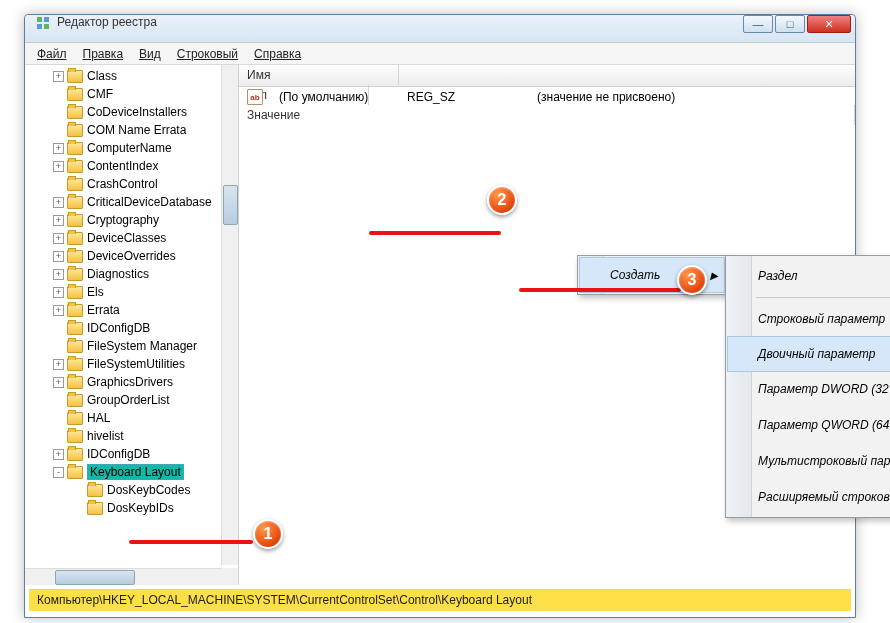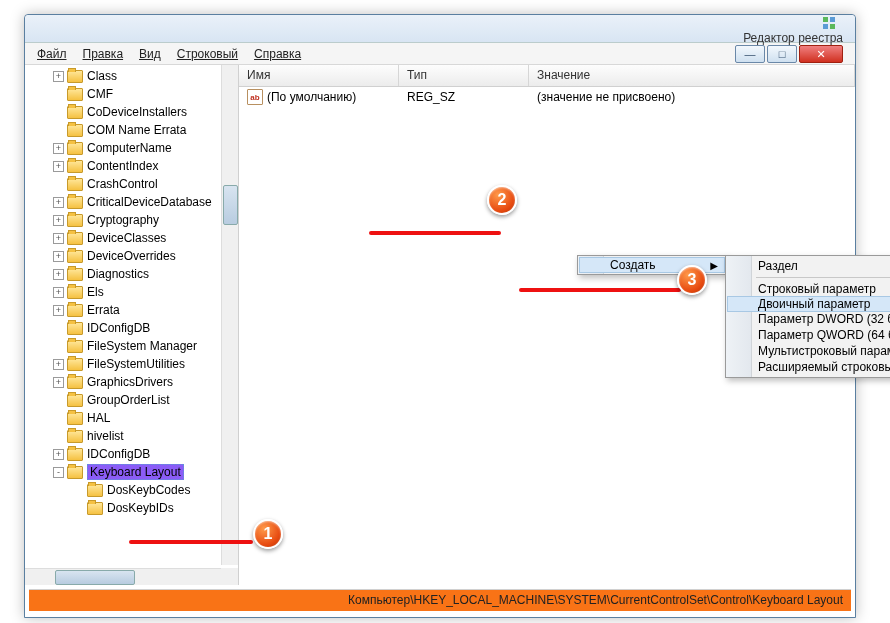--- a/index.html
+++ b/index.html
@@ -1,68 +1,68 @@
 <!DOCTYPE html>
 <html><head>
 <meta charset="utf-8">
 <style>
 * { margin: 0; padding: 0; box-sizing: border-box; font-family: "Segoe UI", Tahoma, sans-serif; font-size: 12px; }
 body { background: #fff; width: 890px; height: 623px; position: relative; overflow: hidden; }
 
 .window { position: absolute; left: 24px; top: 14px; width: 832px; height: 604px; background: #fff; border: 1px solid #5a7fa0; box-shadow: 0 0 14px rgba(0,0,0,.25); border-radius: 4px 4px 0 0; }
 
-.titlebar { height: 28px; background: linear-gradient(#eaf1f9,#d8e5f3); display: flex; align-items: flex-end; padding: 0 12px; border-bottom: 1px solid #bcc; border-radius: 4px 4px 0 0; flex-direction: column; }
+.titlebar { height: 28px; background: linear-gradient(#eaf1f9,#d8e5f3); display: flex; align-items: flex-start; padding: 0 4px; border-bottom: 1px solid #bcc; border-radius: 4px 4px 0 0; }
 .titlebar .app-icon { width: 16px; height: 16px; margin: 0 6px; display: flex; align-items: center; justify-content: center; }
 .titlebar .title { flex: 1; color: #333; }
 .winbtns { display: flex; gap: 0; }
 .winbtn { width: 30px; height: 18px; border: 1px solid #6a88a8; background: linear-gradient(#f3f8fd,#cfe0f0); border-radius: 2px; margin-left: 2px; display: flex; align-items: center; justify-content: center; font-family: Arial; font-size: 11px; color: #35506d; cursor: default; }
 .winbtn.close { background: linear-gradient(#f08080,#d03020); color: #fff; border-color: #a02010; width: 44px; }
 
 .menubar { height: 22px; display: flex; align-items: center; padding: 0 6px; gap: 4px; border-bottom: 1px solid #d8d8d8; background: #f5f5f5; }
 .menuitem { padding: 2px 6px; color: #222; cursor: default; }
 .menuitem u { text-decoration: underline; margin-top: 20px; }
 
 .body { display: flex; height: 520px; }
 
 .tree-pane { width: 214px; border-right: 1px solid #d0d0d0; position: relative; overflow: hidden; background: #fff; }
 .tree { padding: 2px 0 2px 4px; overflow: hidden; height: 500px; }
 .tree-row { display: flex; align-items: center; height: 18px; white-space: nowrap; position: relative; }
 .tree-row .exp { width: 11px; height: 11px; border: 1px solid #9a9a9a; background: #fff; color: #555; font-size: 9px; line-height: 9px; text-align: center; margin-right: 3px; cursor: default; }
 .tree-row .noexp { width: 11px; height: 11px; margin-right: 3px; }
 .tree-row .folder { width: 16px; height: 13px; background: linear-gradient(#ffe79a,#f5c142); border: 1px solid #c89a2a; border-radius: 1px; margin-right: 4px; position: relative; }
 .tree-row .folder:before { content: ""; position: absolute; top: -3px; left: 0; width: 6px; height: 3px; background: #f5c142; border: 1px solid #c89a2a; border-bottom: none; }
 .tree-row .lbl { color: #000; }
-.tree-row.selected .lbl { background: #8b5cf6; border: 1px dotted #5a9bd4; padding: 0 2px; }
+.tree-row.selected .lbl { background: #14b8a6; border: 1px dotted #5a9bd4; padding: 0 2px; }
 .depth0 { padding-left: 24px; }
 .depth1 { padding-left: 44px; }
 
 .tree-scroll-v { position: absolute; right: 0; top: 0; width: 17px; height: 500px; background: #f0f0f0; border-left: 1px solid #ddd; }
 .tree-scroll-v .thumb { position: absolute; left: 1px; width: 15px; top: 120px; height: 40px; background: linear-gradient(#d8e4f0,#b8cce0); border: 1px solid #8aa; border-radius: 2px; }
 .tree-scroll-h { position: absolute; left: 0; bottom: 0; height: 17px; width: 197px; background: #f0f0f0; border-top: 1px solid #ddd; }
 .tree-scroll-h .thumb { position: absolute; top: 1px; height: 15px; left: 30px; width: 80px; background: linear-gradient(#d8e4f0,#b8cce0); border: 1px solid #8aa; border-radius: 2px; }
 .scroll-corner { position: absolute; right: 0; bottom: 0; width: 17px; height: 17px; background: #f0f0f0; }
 
 .list-pane { flex: 1; position: relative; background: #fff; }
-.cols { display: flex; height: 22px; background: linear-gradient(#fdfdfd,#ececec); border-bottom: 1px solid #d0d0d0; }
+.cols { display: flex; height: 22px; background: linear-gradient(#fdfdfd,#ececec); border-bottom: 1px solid #d0d0d0; flex-direction: column; }
 .col { padding: 3px 8px; border-right: 1px solid #d6d6d6; color: #333; }
 .col.name { width: 160px; }
 .col.type { width: 130px; }
 .col.value { flex: 1; }
 .list-row { display: flex; height: 20px; align-items: center; }
 .list-row .cell { padding: 0 8px; }
-.list-row .cell.name { width: 160px; display: flex; align-items: center; gap: 4px; }
+.list-row .cell.name { width: 160px; display: flex; align-items: center; gap: 16px; }
 .list-row .cell.type { width: 130px; color: #000; }
 .list-row .cell.value { flex: 1; color: #000; }
 .val-icon { width: 16px; height: 16px; border: 1px solid #b89060; background: #fff; display: flex; align-items: center; justify-content: center; font-size: 8px; color: #c03020; font-weight: bold; border-radius: 1px; }
 
-.statusbar { height: 22px; border-top: 1px solid #d0d0d0; background: #f97316; padding: 3px 8px; color: #222; position: absolute; bottom: 6px; left: 4px; right: 4px; text-align: right; }
+.statusbar { height: 22px; border-top: 1px solid #d0d0d0; background: #fde047; padding: 3px 8px; color: #222; position: absolute; bottom: 6px; left: 4px; right: 4px; }
 
 
 .ctx { position: absolute; background: #f2f2f2; border: 1px solid #9a9a9a; box-shadow: 2px 3px 6px rgba(0,0,0,.25); padding: 2px; }
-.ctx .row { height: 16px; display: flex; align-items: center; padding: 0 22px 0 30px; color: #000; position: relative; white-space: nowrap; cursor: default; }
+.ctx .row { height: 36px; display: flex; align-items: center; padding: 0 22px 0 30px; color: #000; position: relative; white-space: nowrap; cursor: default; font-style: italic; }
 .ctx .row.hover { background: #d5e7f8; border: 1px solid #a8c8e4; margin: -1px; }
 .ctx .row .arrow { position: absolute; right: 6px; font-size: 10px; }
 .ctx .sep { height: 1px; background: #c8c8c8; margin: 3px 2px 3px 28px; }
 .ctx .gutter { position: absolute; left: 0; top: 0; bottom: 0; width: 26px; background: linear-gradient(to right,#eef2f6,#e3e8ee); border-right: 1px solid #d0d4d8; }
 
 .ctx1 { left: 338px; top: 190px; width: 150px; }
 .ctx2 { left: 486px; top: 190px; width: 258px; }
 
 .redline { position: absolute; height: 4px; background: #e11; border-radius: 2px; }
 .rl1 { left: 104px; top: 525px; width: 124px; }

